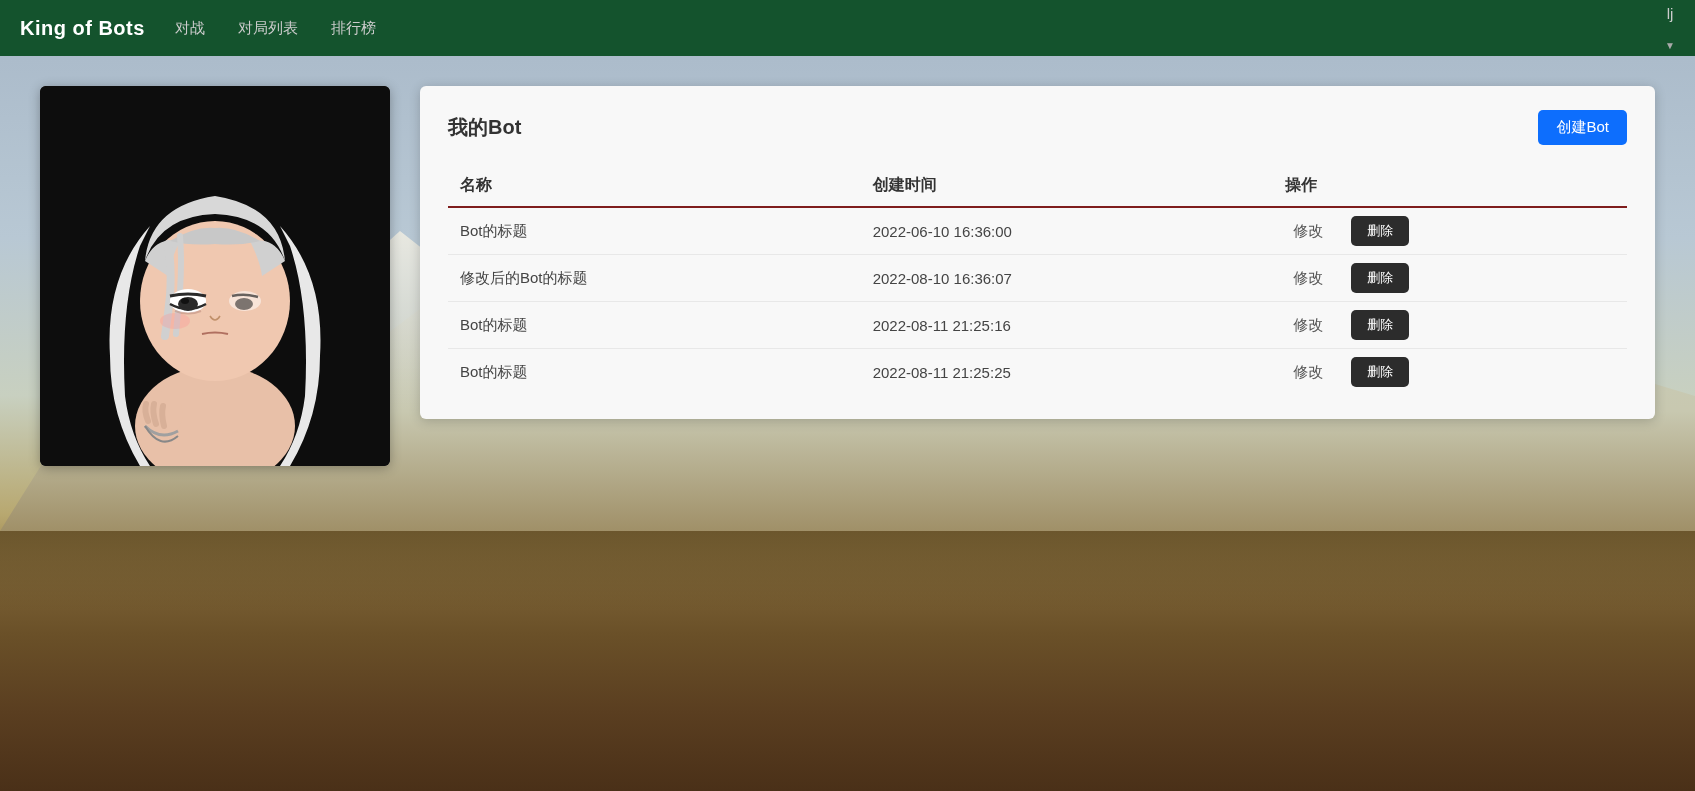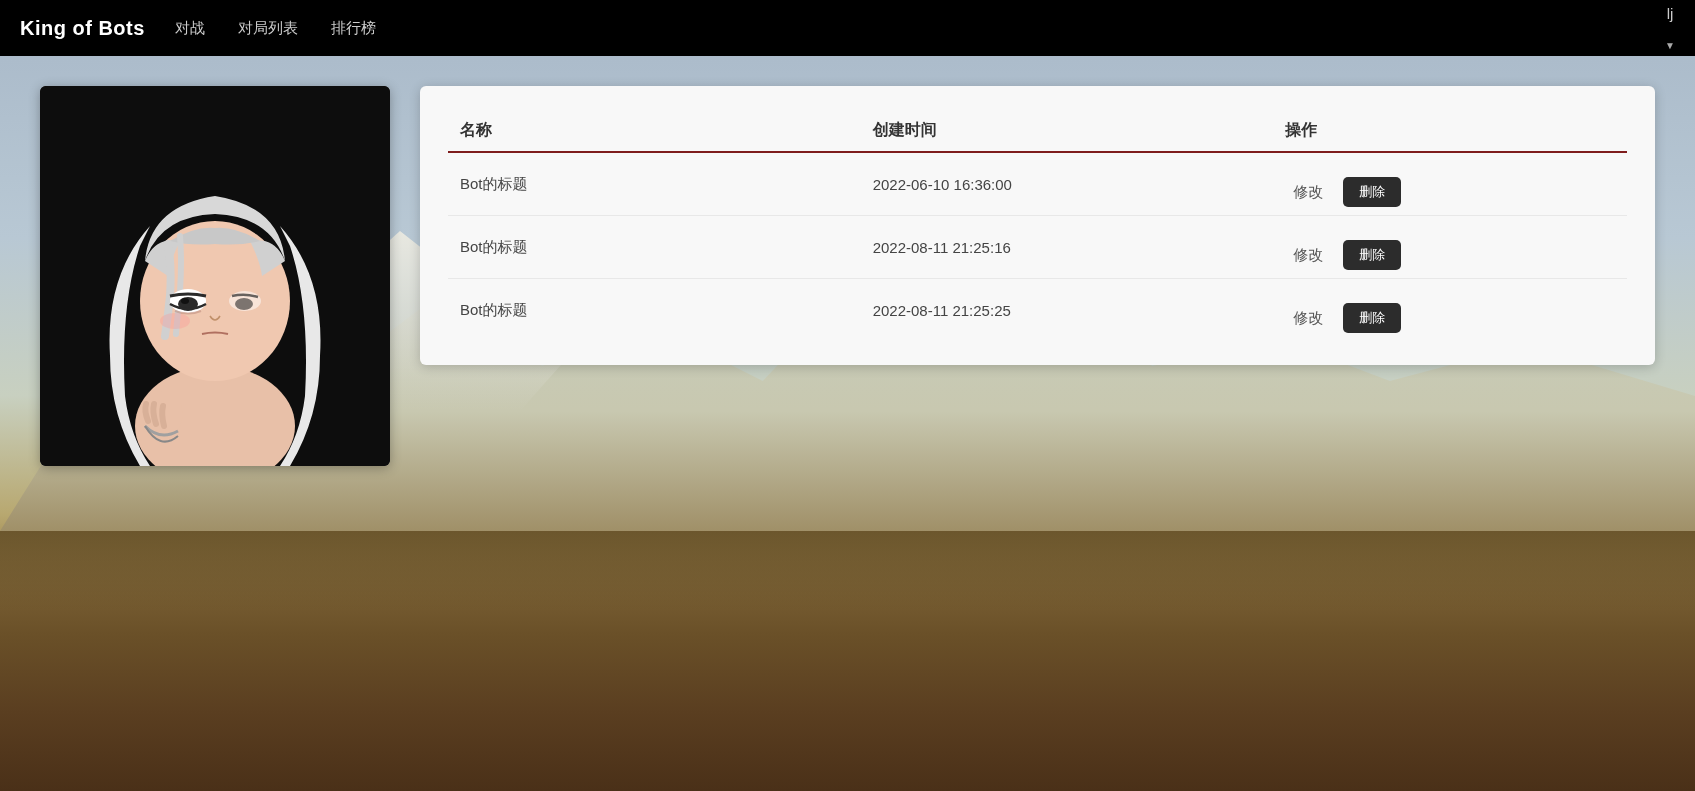--- a/index.html
+++ b/index.html
@@ -83,21 +83,21 @@
       left: 0;
       right: 0;
       height: 80px;
       background: linear-gradient(to bottom, rgba(100,80,40,0.8), transparent);
     }
 
     
     .navbar {
       position: relative;
       z-index: 100;
-      background: #000000;
+      background: #14532d;
       height: 56px;
       display: flex;
       align-items: center;
       padding: 0 20px;
       gap: 30px;
     }
 
     .navbar-brand {
       color: #ffffff;
       font-size: 20px;
@@ -231,22 +231,21 @@
 
     .bot-table td {
       padding: 8px 12px;
       font-size: 15px;
       color: #444;
     }
 
     .td-actions {
       display: flex;
       align-items: center;
-      gap: 12px;
-      margin-top: 16px;
+      gap: 20px;
     }
 
     .btn-edit {
       background: transparent;
       border: none;
       color: #555;
       font-size: 15px;
       cursor: pointer;
       font-family: inherit;
       padding: 4px 8px;
@@ -337,33 +336,47 @@
         <path d="M116 338 Q112 326 114 318" stroke="#d8b098" stroke-width="6" fill="none" stroke-linecap="round"></path>
         <path d="M124 340 Q121 328 123 320" stroke="#d8b098" stroke-width="6" fill="none" stroke-linecap="round"></path>
 
         <path d="M105 340 Q120 355 138 345" stroke="#a0a0a0" stroke-width="3" fill="none"></path>
         <path d="M105 340 Q120 365 138 350" stroke="#888888" stroke-width="2" fill="none"></path>
       </svg>
     </div>
   </div>
 
   <div class="bot-card">
+    <div class="bot-card-header">
+      <span class="bot-card-title">我的Bot</span>
+      <button class="btn-create">创建Bot</button>
+    </div>
 
     <table class="bot-table">
       <thead>
         <tr>
           <th class="col-name">名称</th>
           <th class="col-time">创建时间</th>
           <th class="col-action">操作</th>
         </tr>
       </thead>
       <tbody id="bot-table-body">
       <tr>
             <td>Bot的标题</td>
             <td>2022-06-10 16:36:00</td>
+            <td>
+              <div class="td-actions">
+                <button class="btn-edit">修改</button>
+                <button class="btn-delete">删除</button>
+              </div>
+            </td>
+          </tr>
+          <tr>
+            <td>修改后的Bot的标题</td>
+            <td>2022-08-10 16:36:07</td>
             <td>
               <div class="td-actions">
                 <button class="btn-edit">修改</button>
                 <button class="btn-delete">删除</button>
               </div>
             </td>
           </tr>
           <tr>
             <td>Bot的标题</td>
             <td>2022-08-11 21:25:16</td>

